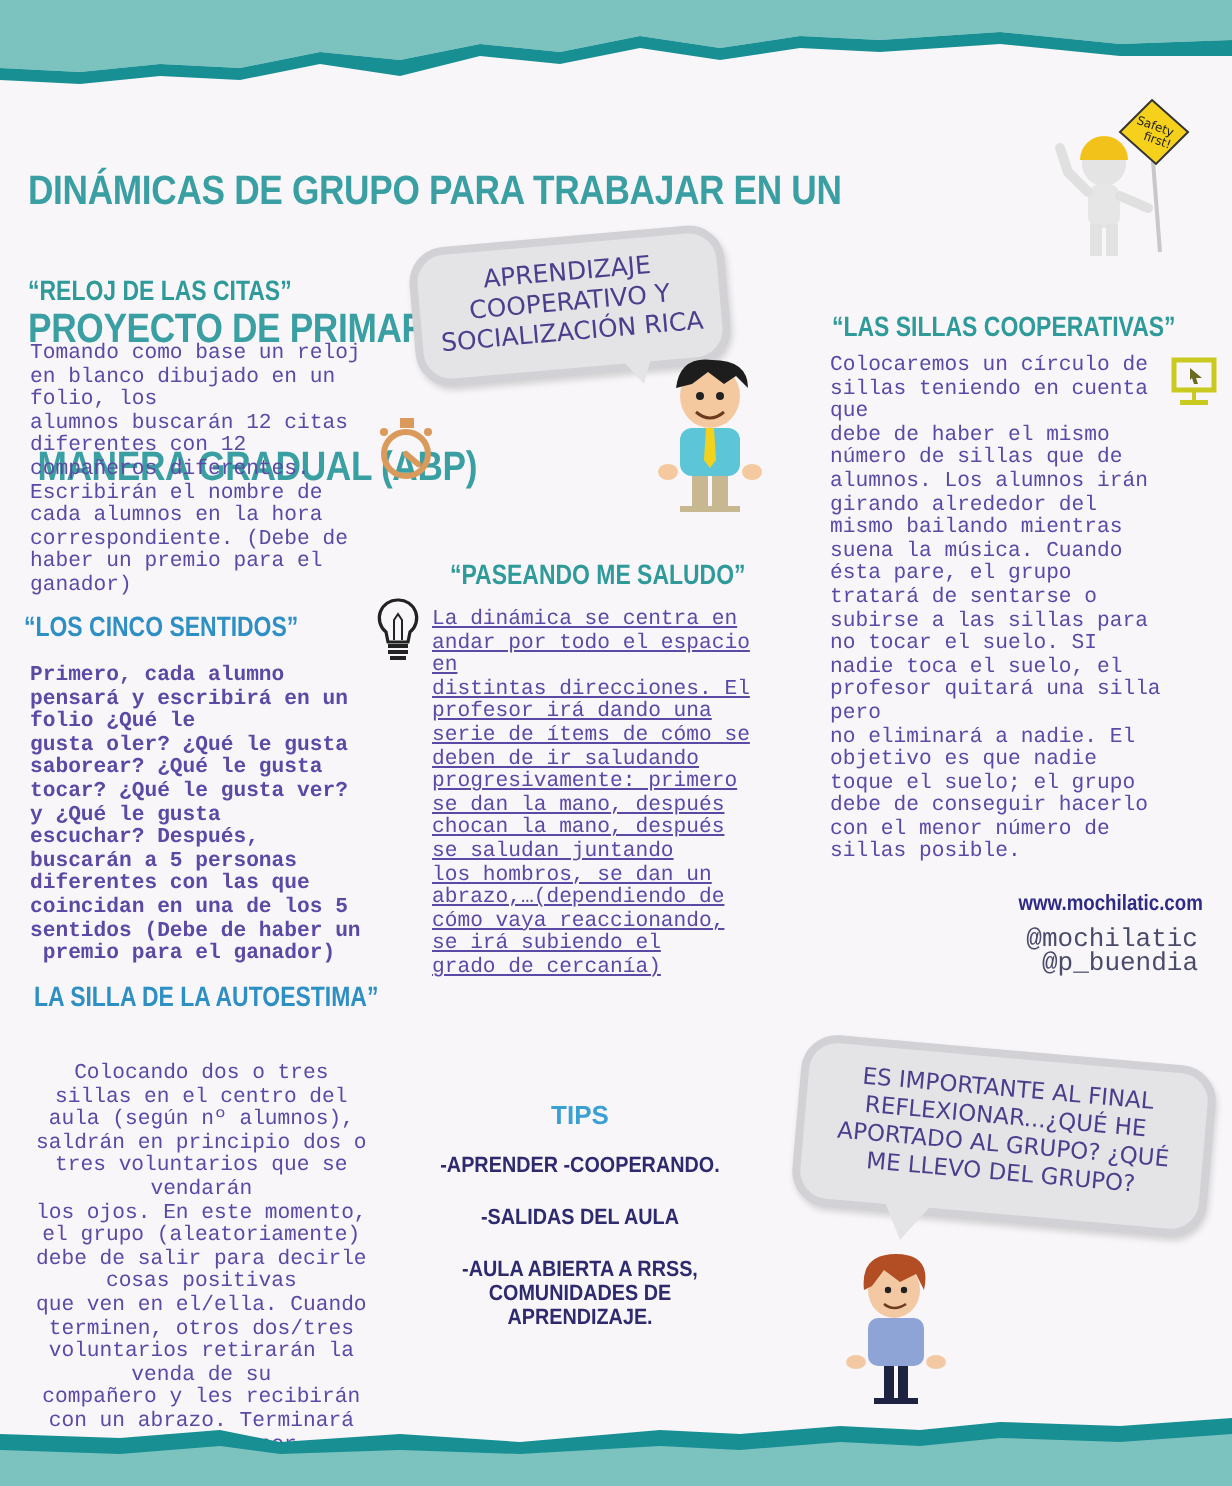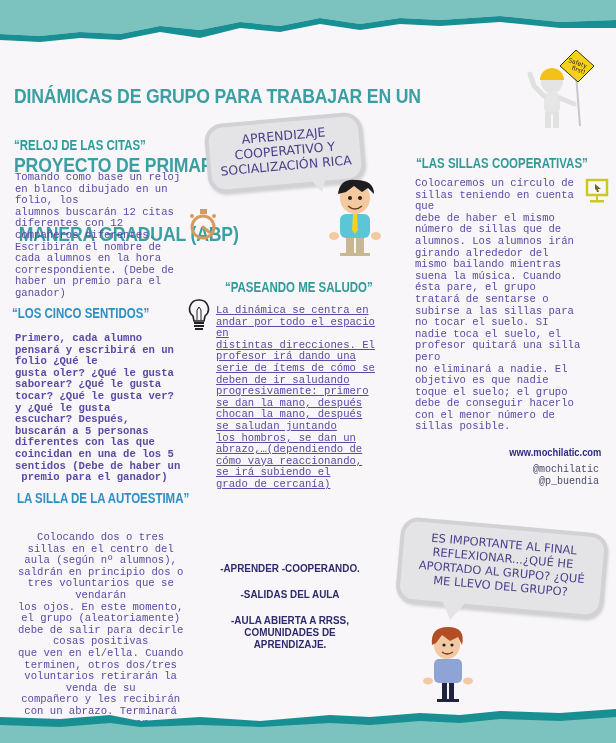--- a/index.html
+++ b/index.html
@@ -10,21 +10,21 @@
   .title { left: 14px; top: 38px; color: #3a9fa2; font-family: "Liberation Sans", sans-serif; font-weight: bold; font-size: 20.5px; line-height: 23px; letter-spacing: -0.2px; transform: scaleX(0.86); transform-origin: left top; white-space: pre; margin: 0; }
   .sec-title { font-family: "Liberation Sans", sans-serif; font-weight: bold; font-size: 14px; transform: scaleX(0.82); transform-origin: left top; white-space: nowrap; margin: 0; }
   .teal { color: #2f9a9a; }
   .blue { color: #2e8fc4; }
   .body-text { font-family: "Liberation Mono", monospace; font-size: 10.6px; line-height: 11.6px; color: #5b4aa5; white-space: pre; margin: 0; }
   .bubble { background: #e4e3e6; border: 4px solid #d2d1d5; border-radius: 18px; box-shadow: 1px 2px 3px rgba(0,0,0,0.15); }
   .bubble-text { font-family: "DejaVu Sans", sans-serif; color: #4a3f8c; text-align: center; white-space: pre; line-height: 15px; }
   .tips-title { color: #3a9fd4; font-weight: bold; font-size: 13px; text-align: center; }
   .tips-item { color: #2e2a6e; font-weight: bold; font-size: 11px; text-align: center; transform: scaleX(0.9); line-height: 12px; white-space: pre; }
   .link { color: #2e2a86; font-weight: bold; font-size: 11px; transform: scaleX(0.85); transform-origin: right top; }
-  .handle { font-family: "Liberation Mono", monospace; font-size: 10px; color: #4a4a6a; text-align: right; line-height: 12px; }
+  .handle { font-family: "Liberation Mono", monospace; font-size: 13px; color: #4a4a6a; text-align: right; line-height: 12px; }
 </style>
 </head>
 <body>
 
 <svg class="abs wave-top" viewBox="0 0 616 45" preserveAspectRatio="none">
   <rect x="0" y="0" width="616" height="45" fill="#f8f6f8"></rect>
   <path d="M0,0 H616 V20 L560,22 L500,16 L440,20 L400,18 L360,24 L320,18 L280,26 L240,22 L200,30 L160,26 L120,34 L80,32 L40,36 L0,34 Z" fill="#7cc3c0"></path>
   <path d="M0,34 L40,36 L80,32 L120,34 L160,26 L200,30 L240,22 L280,26 L320,18 L360,24 L400,18 L440,20 L500,16 L560,22 L616,20 V28 L560,28 L500,22 L440,26 L400,24 L360,30 L320,24 L280,32 L240,28 L200,38 L160,32 L120,40 L80,38 L40,42 L0,40 Z" fill="#188f93"></path>
 </svg>
 
@@ -185,20 +185,21 @@
 que ven en el/ella. Cuando
 terminen, otros dos/tres
 voluntarios retirarán la
 venda de su
 compañero y les recibirán
 con un abrazo. Terminará
 cuando todospor
 el medio</pre>
 
 <div class="abs" style="left:210px;top:550px;width:160px;">
+  <div class="tips-title">TIPS</div>
   <div class="tips-item" style="margin-top:12px;">-APRENDER -COOPERANDO.</div>
   <div class="tips-item" style="margin-top:14px;">-SALIDAS DEL AULA</div>
   <div class="tips-item" style="margin-top:14px;">-AULA ABIERTA A RRSS,
 COMUNIDADES DE
 APRENDIZAJE.</div>
 </div>
 
 <div class="abs bubble" style="left:398px;top:525px;width:200px;height:78px;transform:rotate(5deg);">
   <div class="bubble-text" style="font-size:11.5px;line-height:14px;padding-top:8px;">ES IMPORTANTE AL FINAL
 REFLEXIONAR...¿QUÉ HE

